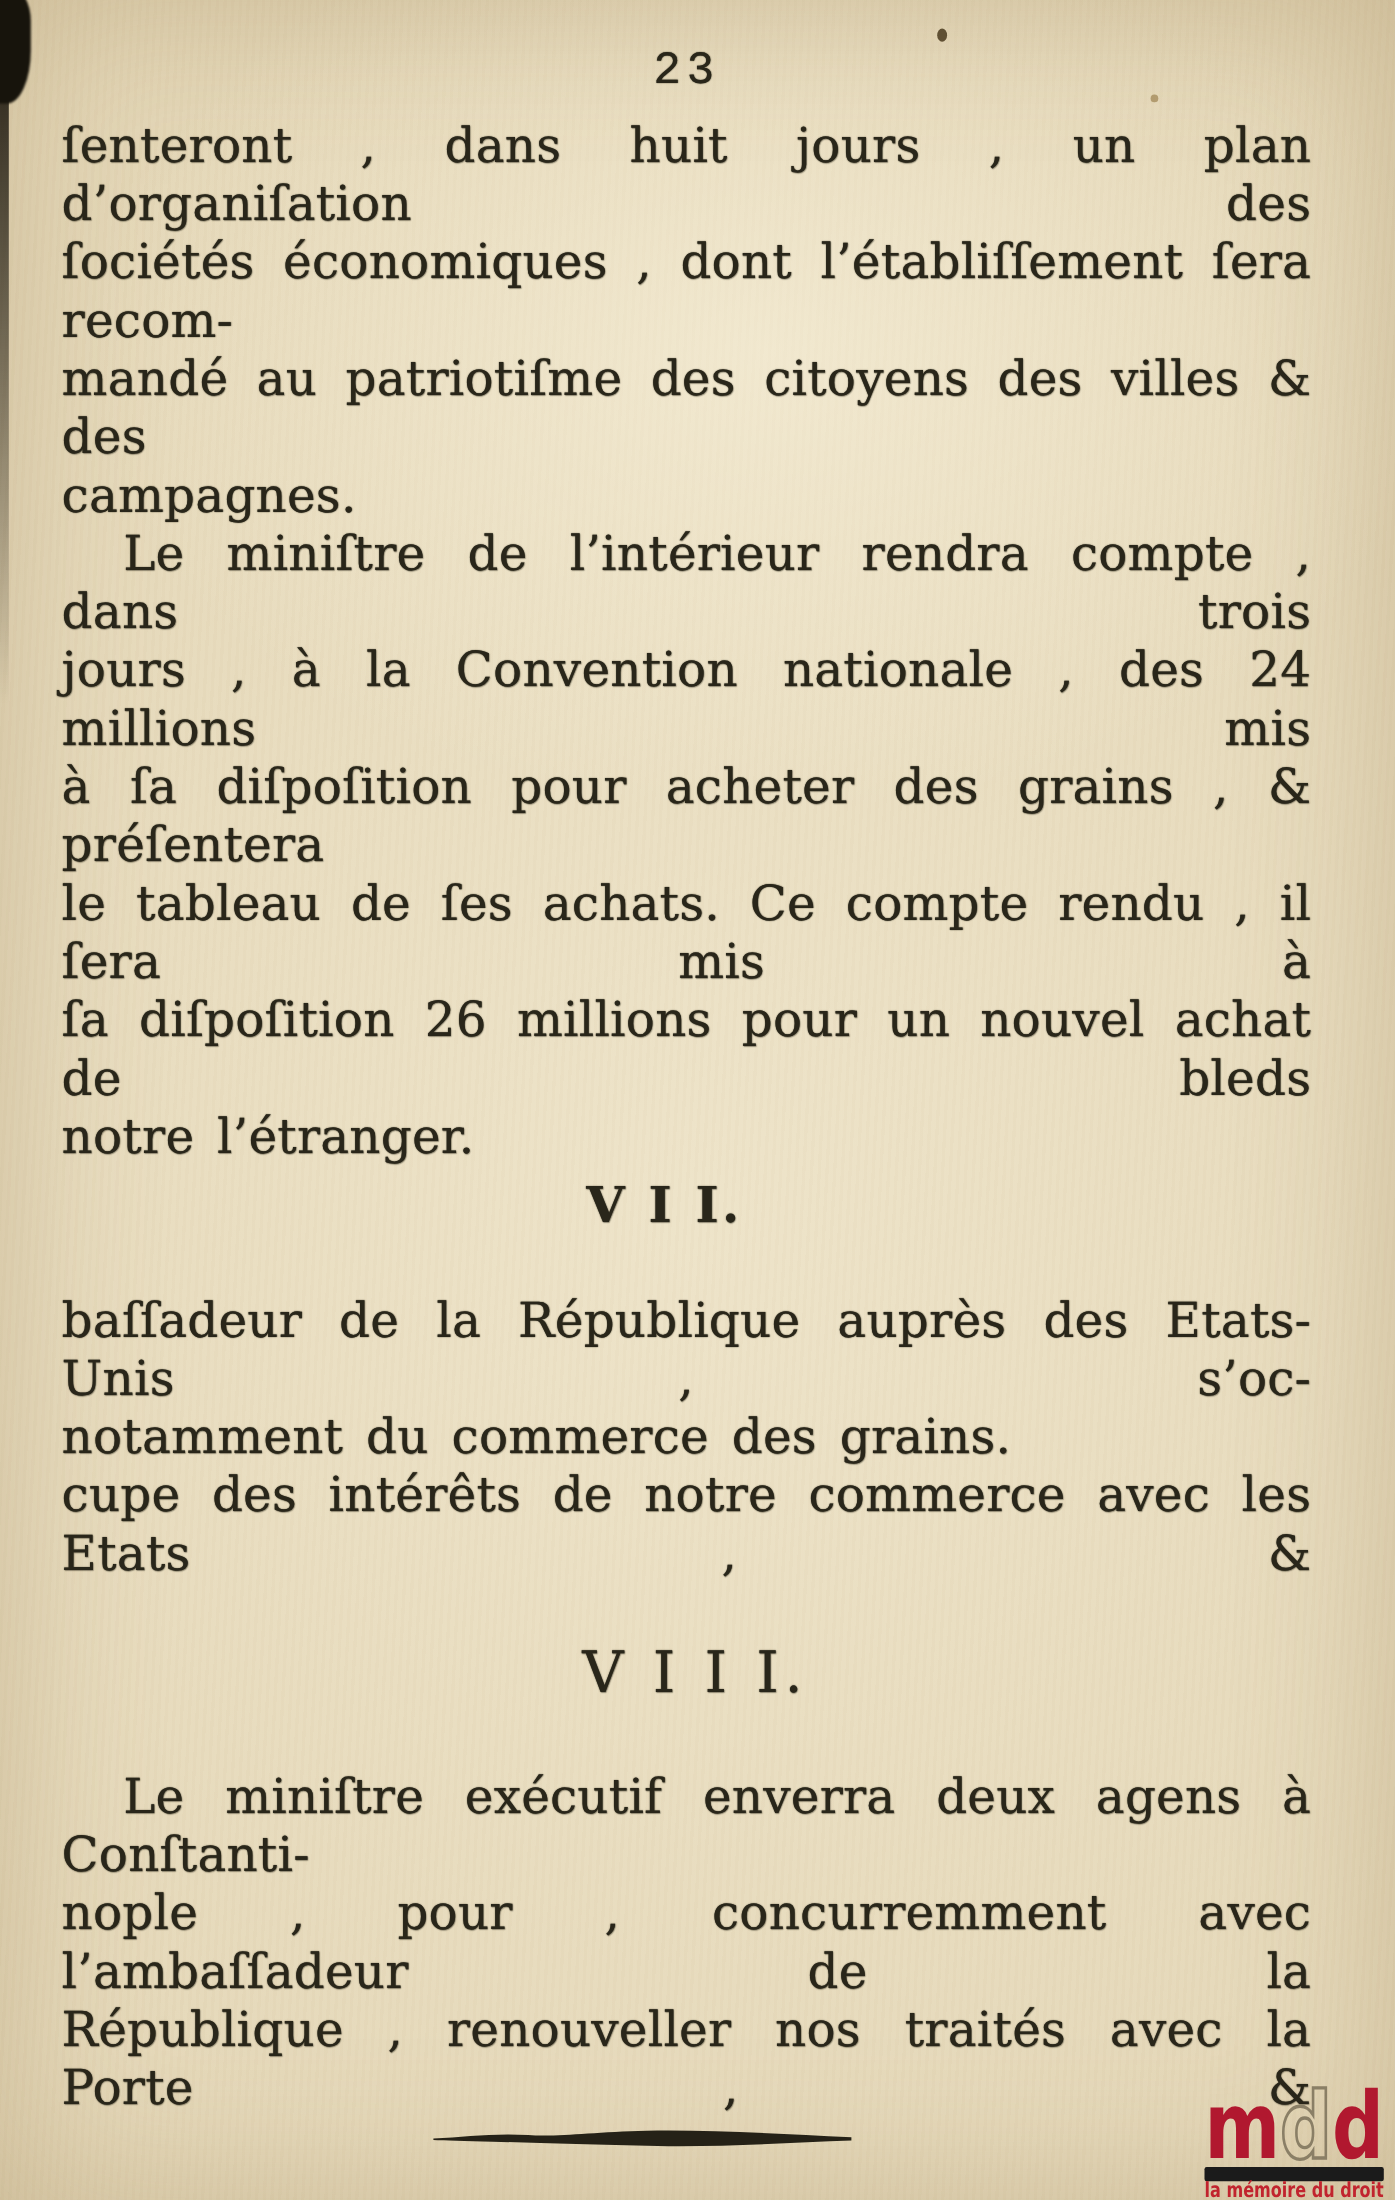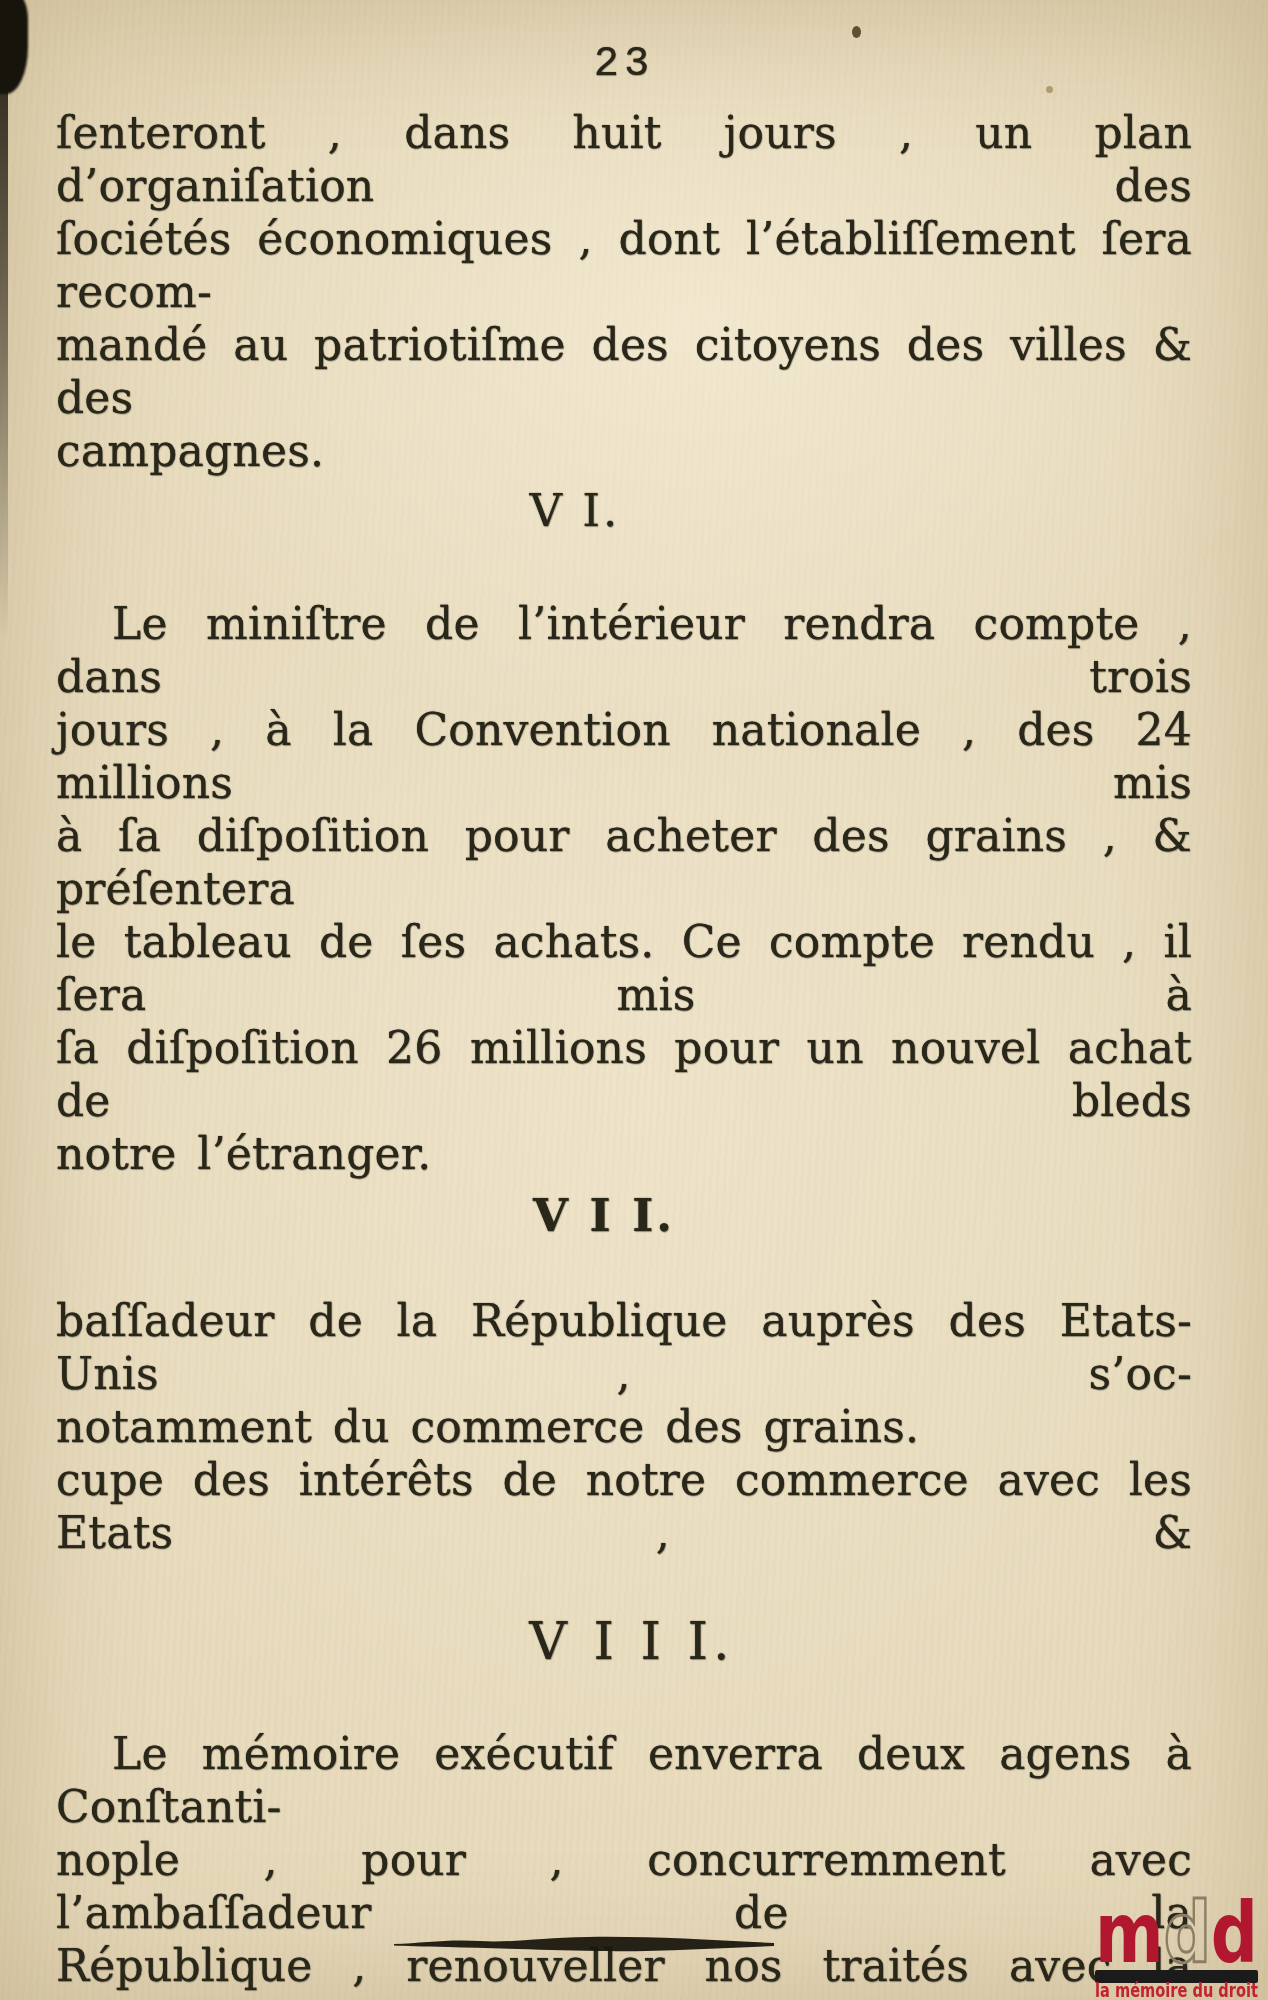--- a/index.html
+++ b/index.html
@@ -62,21 +62,20 @@
 
     <div class="page-number">23</div>
 
     <div class="para">
       <div class="line first">ſenteront , dans huit jours , un plan d’organiſation des</div>
       <div class="line">ſociétés économiques , dont l’établiſſement ſera recom-</div>
       <div class="line">mandé au patriotiſme des citoyens des villes &amp; des</div>
       <div class="line last">campagnes.</div>
     </div>
 
-    <div class="heading h-vi">V I.</div>
 
     <div class="para indent">
       <div class="line first">Le miniſtre de l’intérieur rendra compte , dans trois</div>
       <div class="line">jours , à la Convention nationale , des 24 millions mis</div>
       <div class="line">à ſa diſpoſition pour acheter des grains , &amp; préſentera</div>
       <div class="line">le tableau de ſes achats. Ce compte rendu , il ſera mis à</div>
       <div class="line">ſa diſpoſition 26 millions pour un nouvel achat de bleds</div>
       <div class="line last">notre l’étranger.</div>
     </div>
 
@@ -84,21 +83,21 @@
 
     <div class="para indent">
       <div class="line">baſſadeur de la République auprès des Etats-Unis , s’oc-</div>
       <div class="line last">notamment du commerce des grains.</div>
       <div class="line">cupe des intérêts de notre commerce avec les Etats , &amp;</div>
     </div>
 
     <div class="heading h-viii">V I I I.</div>
 
     <div class="para indent">
-      <div class="line first">Le mémoire exécutif enverra deux agens à Conſtanti-</div>
+      <div class="line first">Le miniſtre exécutif enverra deux agens à Conſtanti-</div>
       <div class="line">nople , pour , concurremment avec l’ambaſſadeur de la</div>
       <div class="line">République , renouveller nos traités avec la Porte , &amp;</div>
 
     </div>
 
   </div>
 
   <div class="rule-wrap">
     <svg width="392" height="22" viewBox="0 0 392 22">
       <path d="M6,10 C35,9 60,5 92,7 C120,9 150,4 200,3 C260,2 320,6 386,9 L386,12 C330,14 270,18 210,17 C150,16 100,14 60,13 C35,12.5 15,12 6,11.5 Z" fill="#1a170f" opacity="0.95"></path>

